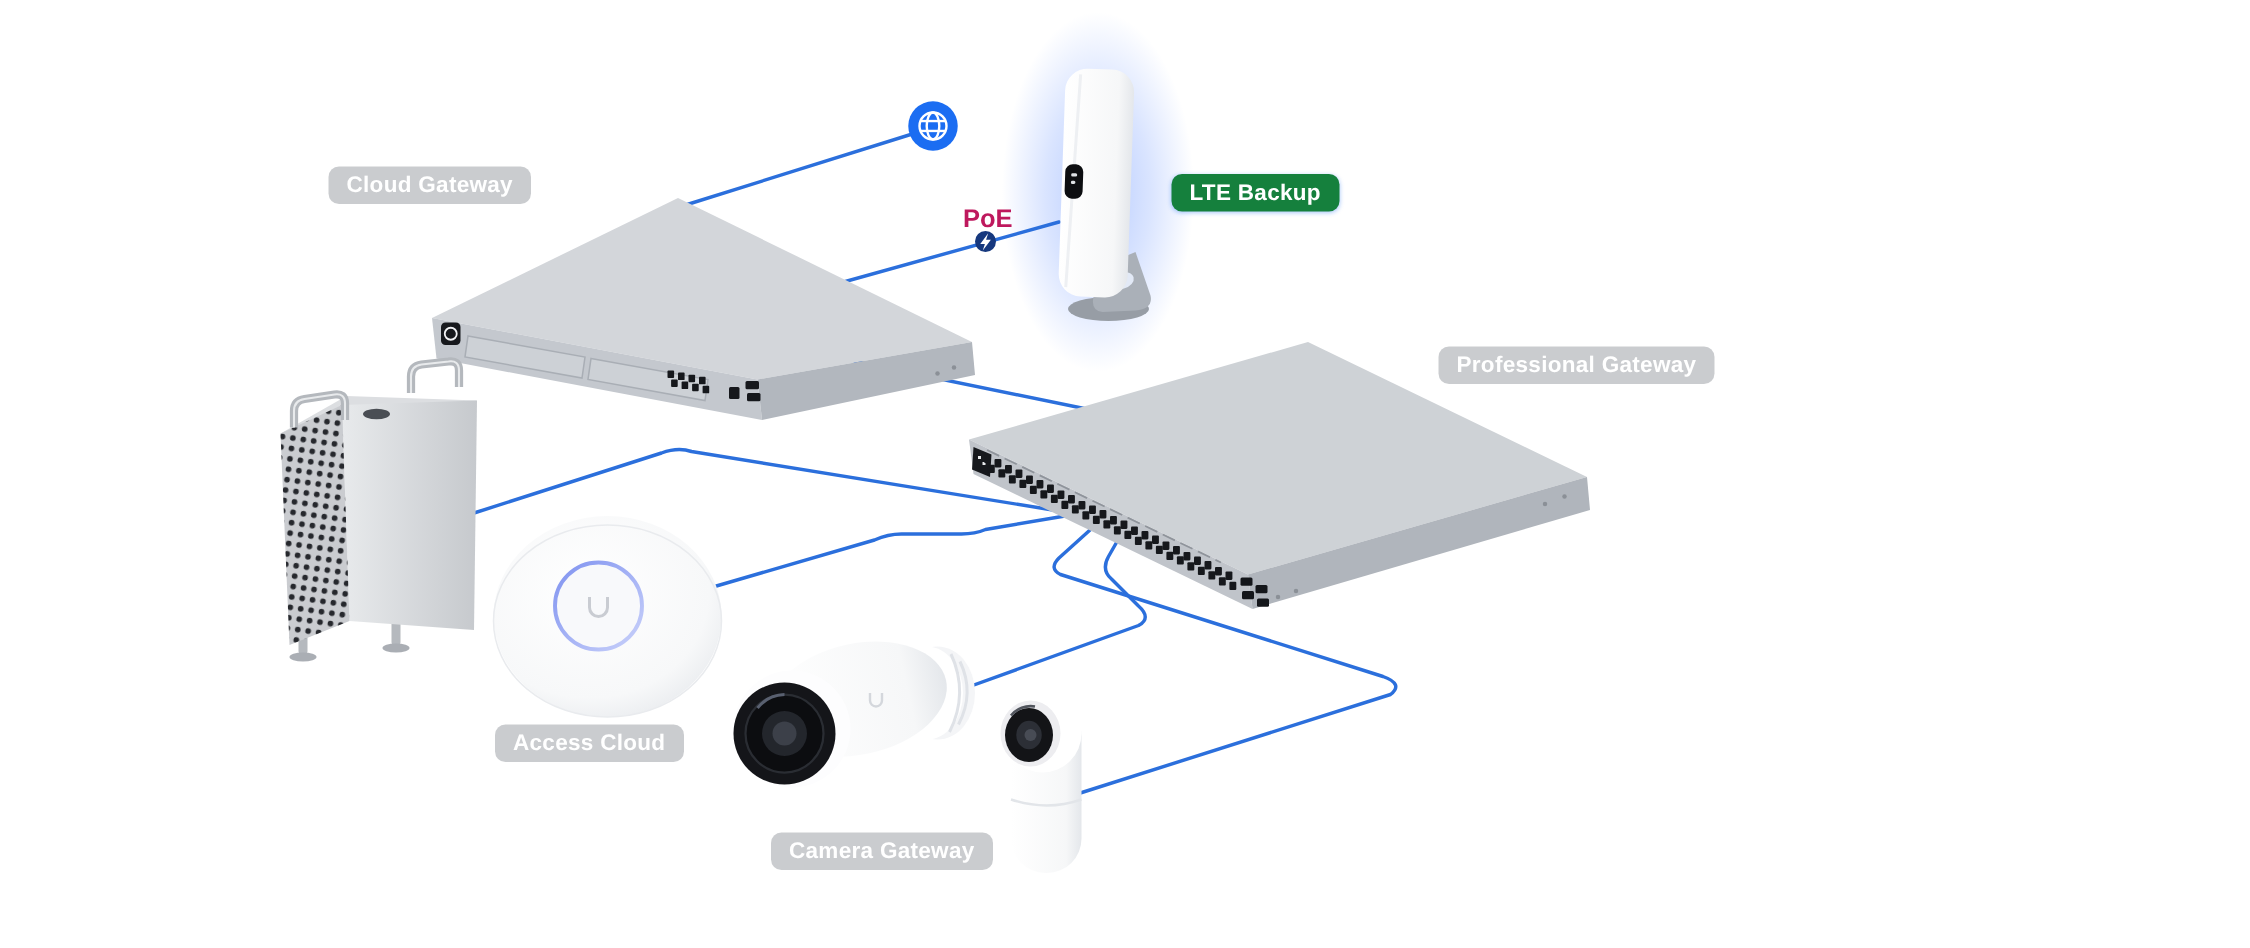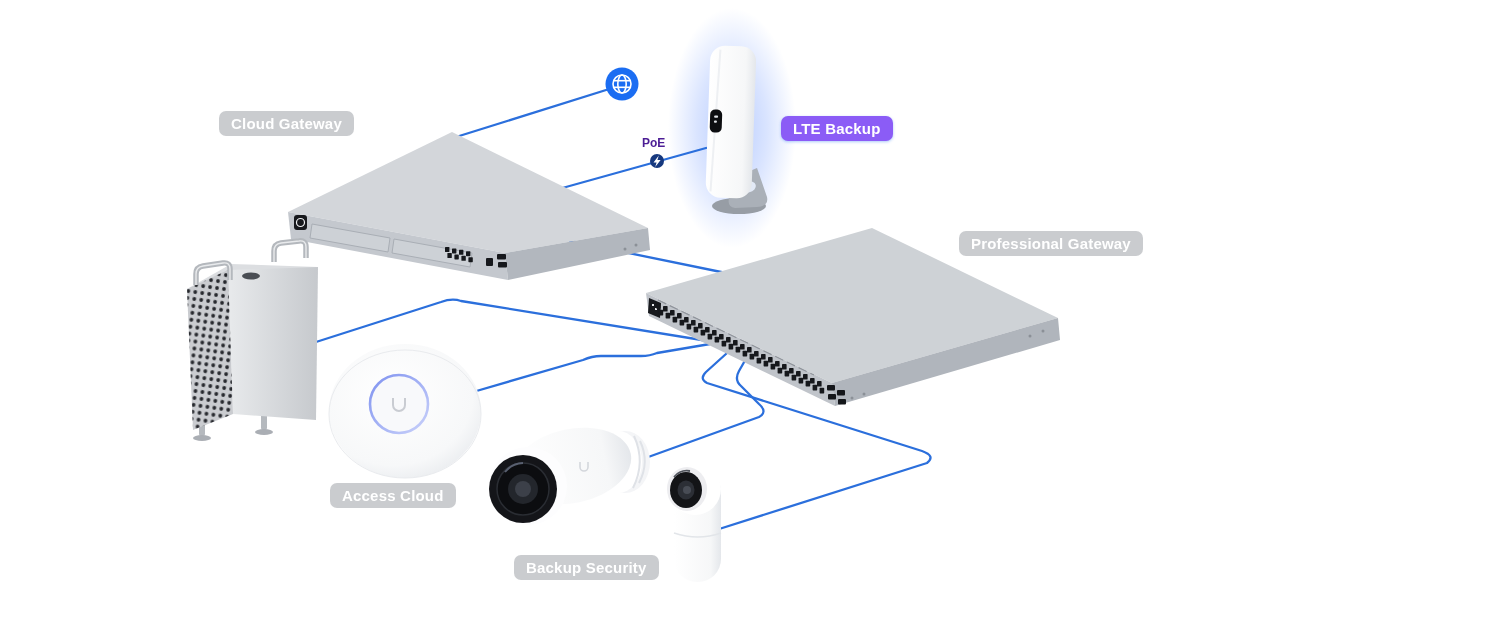--- a/index.html
+++ b/index.html
@@ -3,22 +3,22 @@
 <meta charset="utf-8">
 <title>Network Diagram</title>
 <style>
   html,body{margin:0;padding:0;background:#fff;}
   .stage{position:relative;width:1500px;height:632px;background:#ffffff;overflow:hidden;
          font-family:"Liberation Sans",sans-serif;padding-left:33px;}
   .stage svg{position:absolute;left:0;top:0;}
   .badge{position:absolute;display:inline-block;padding:4px 12px;border-radius:7px;
          font-size:15px;font-weight:600;color:#fff;letter-spacing:.2px;white-space:nowrap;}
   .badge.gray{background:rgba(199,201,204,.95);}
-  .badge.blue{background:#8b5cf6;font-weight:700;box-shadow:0 1px 3px rgba(21,102,241,.35);}
-  .poe-label{position:absolute;font-size:12px;font-weight:600;color:#4c1d95;}
+  .badge.blue{background:#15803d;font-weight:700;box-shadow:0 1px 3px rgba(21,102,241,.35);}
+  .poe-label{position:absolute;font-size:17px;font-weight:600;color:#be185d;}
   .pos-cloud-gateway{left:219px;top:111px;}
   .pos-lte-backup{left:781px;top:116px;}
   .pos-professional-switch{left:959px;top:231px;}
   .pos-access-point{left:330px;top:483px;}
   .pos-camera-security{left:514px;top:555px;}
   .pos-poe{left:642px;top:136px;}
 </style>
 </head>
 <body>
 
@@ -241,16 +241,16 @@
   <g>
     <circle cx="657" cy="161" r="7" fill="#16387e"></circle>
     <path d="M658.8,155.5 L653.5,162.6 L656.6,162.6 L655.2,167 L660.6,159.9 L657.4,159.9 Z" fill="#ffffff"></path>
   </g>
 </svg>
 
 <div class="badge gray pos-cloud-gateway">Cloud Gateway</div>
 <div class="badge blue pos-lte-backup">LTE Backup</div>
 <div class="badge gray pos-professional-switch">Professional Gateway</div>
 <div class="badge gray pos-access-point">Access Cloud</div>
-<div class="badge gray pos-camera-security">Backup Security</div>
+<div class="badge gray pos-camera-security">Camera Gateway</div>
 <div class="poe-label pos-poe">PoE</div>
 
 </div>
 
 </body></html>

